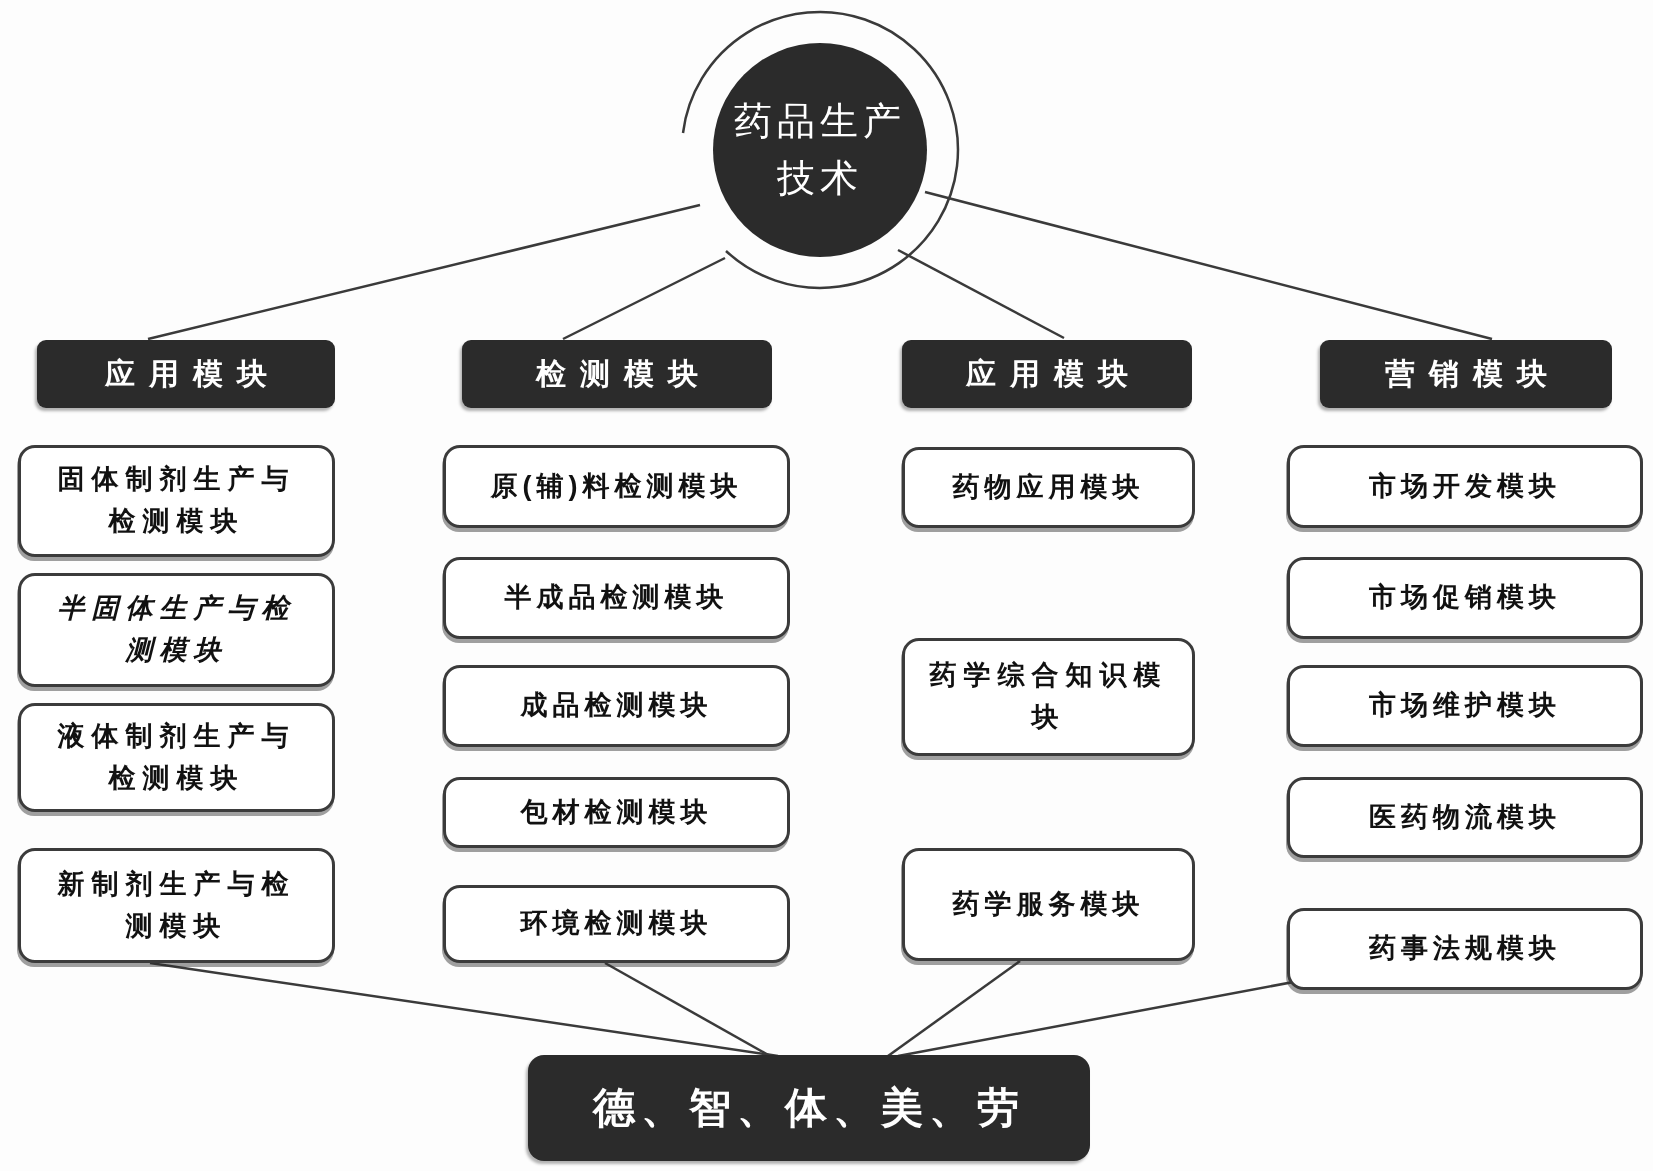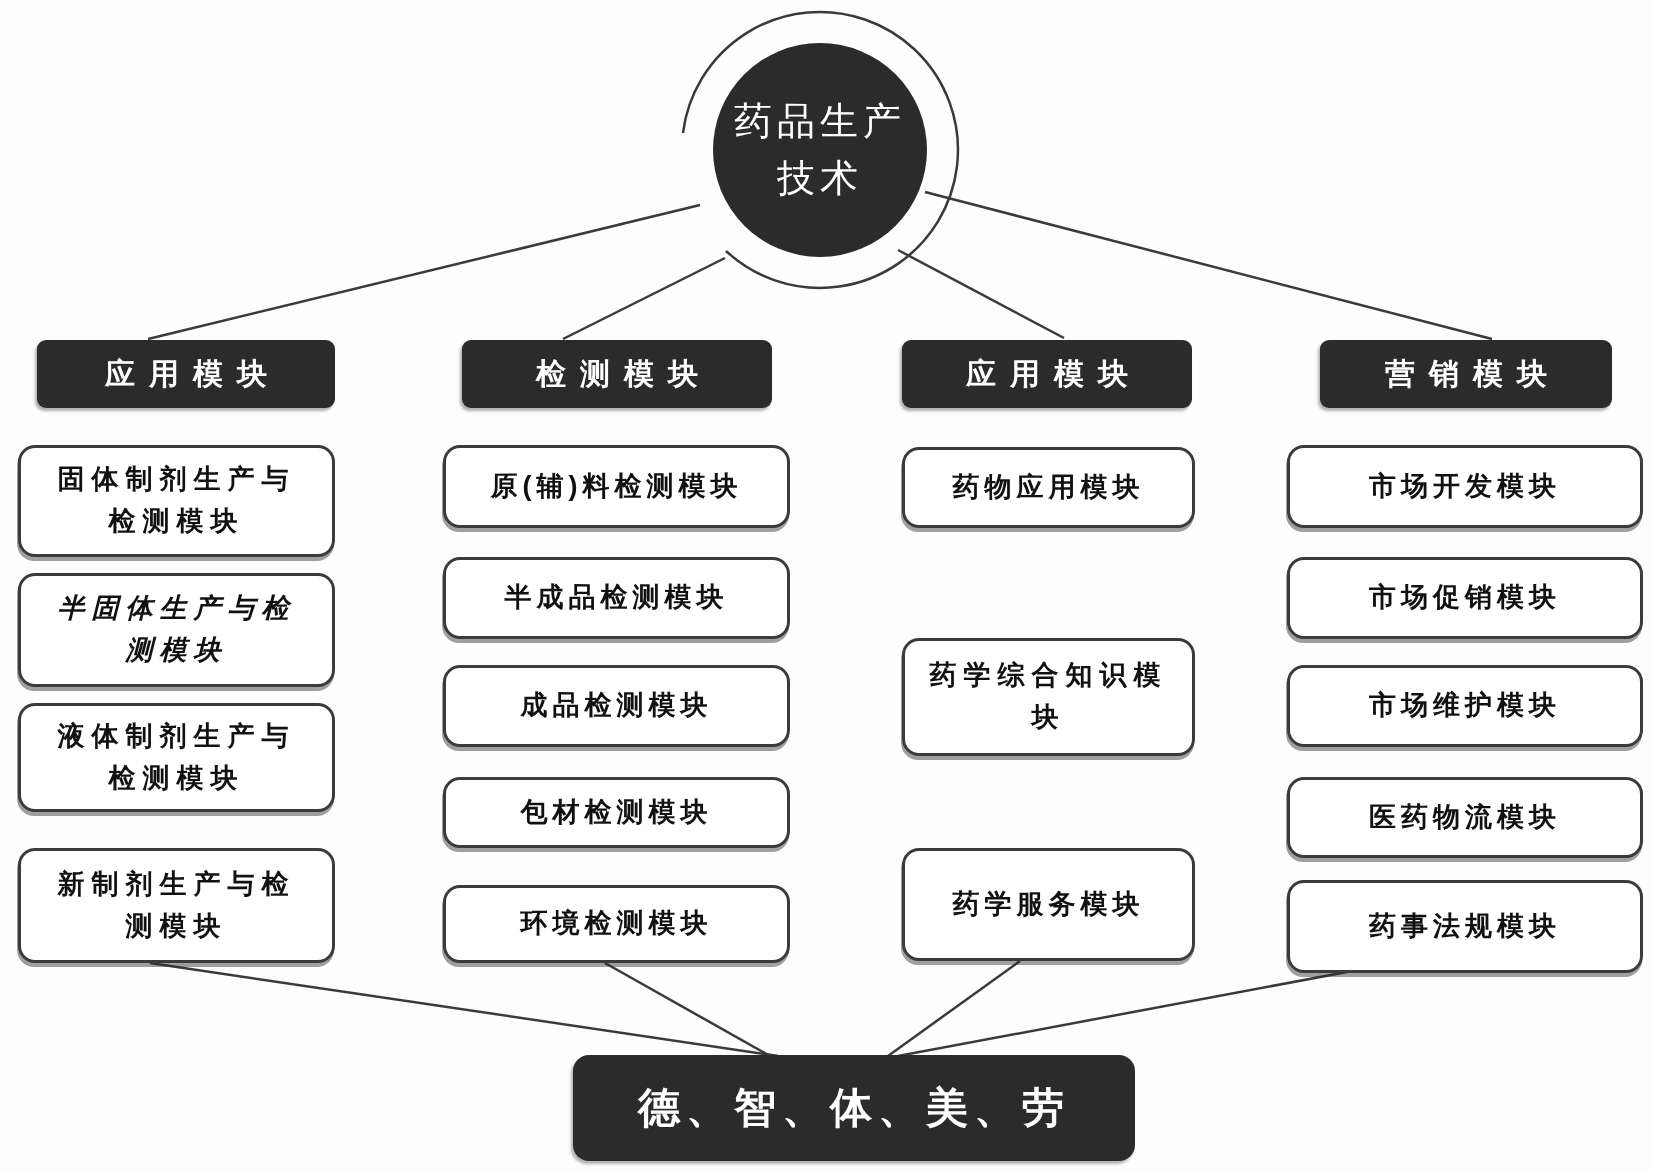--- a/index.html
+++ b/index.html
@@ -57,25 +57,25 @@
   .c3{left:902px;width:293px;}
   .c3b1{top:447px;height:81px;}
   .c3b2{top:638px;height:118px;letter-spacing:7px;padding:0 14px;}
   .c3b3{top:848px;height:113px;}
   
   .c4{left:1287px;width:356px;}
   .c4b1{top:445px;height:83px;}
   .c4b2{top:557px;height:82px;}
   .c4b3{top:665px;height:82px;}
   .c4b4{top:777px;height:81px;}
-  .c4b5{top:880px;height:93px;}
+  .c4b5{top:908px;height:82px;}
 
   
   .bottom-node{
-    position:absolute;left:573px;top:1055px;width:562px;height:106px;z-index:2;
+    position:absolute;left:528px;top:1055px;width:562px;height:106px;z-index:2;
     background:#2b2b2b;border-radius:16px;
     display:flex;align-items:center;justify-content:center;
     color:#fff;font-size:42px;font-weight:700;letter-spacing:6px;white-space:nowrap;
     box-shadow:-2px 3px 3px rgba(0,0,0,0.30);
   }
 </style>
 </head>
 <body>
 
 <div class="stage">

